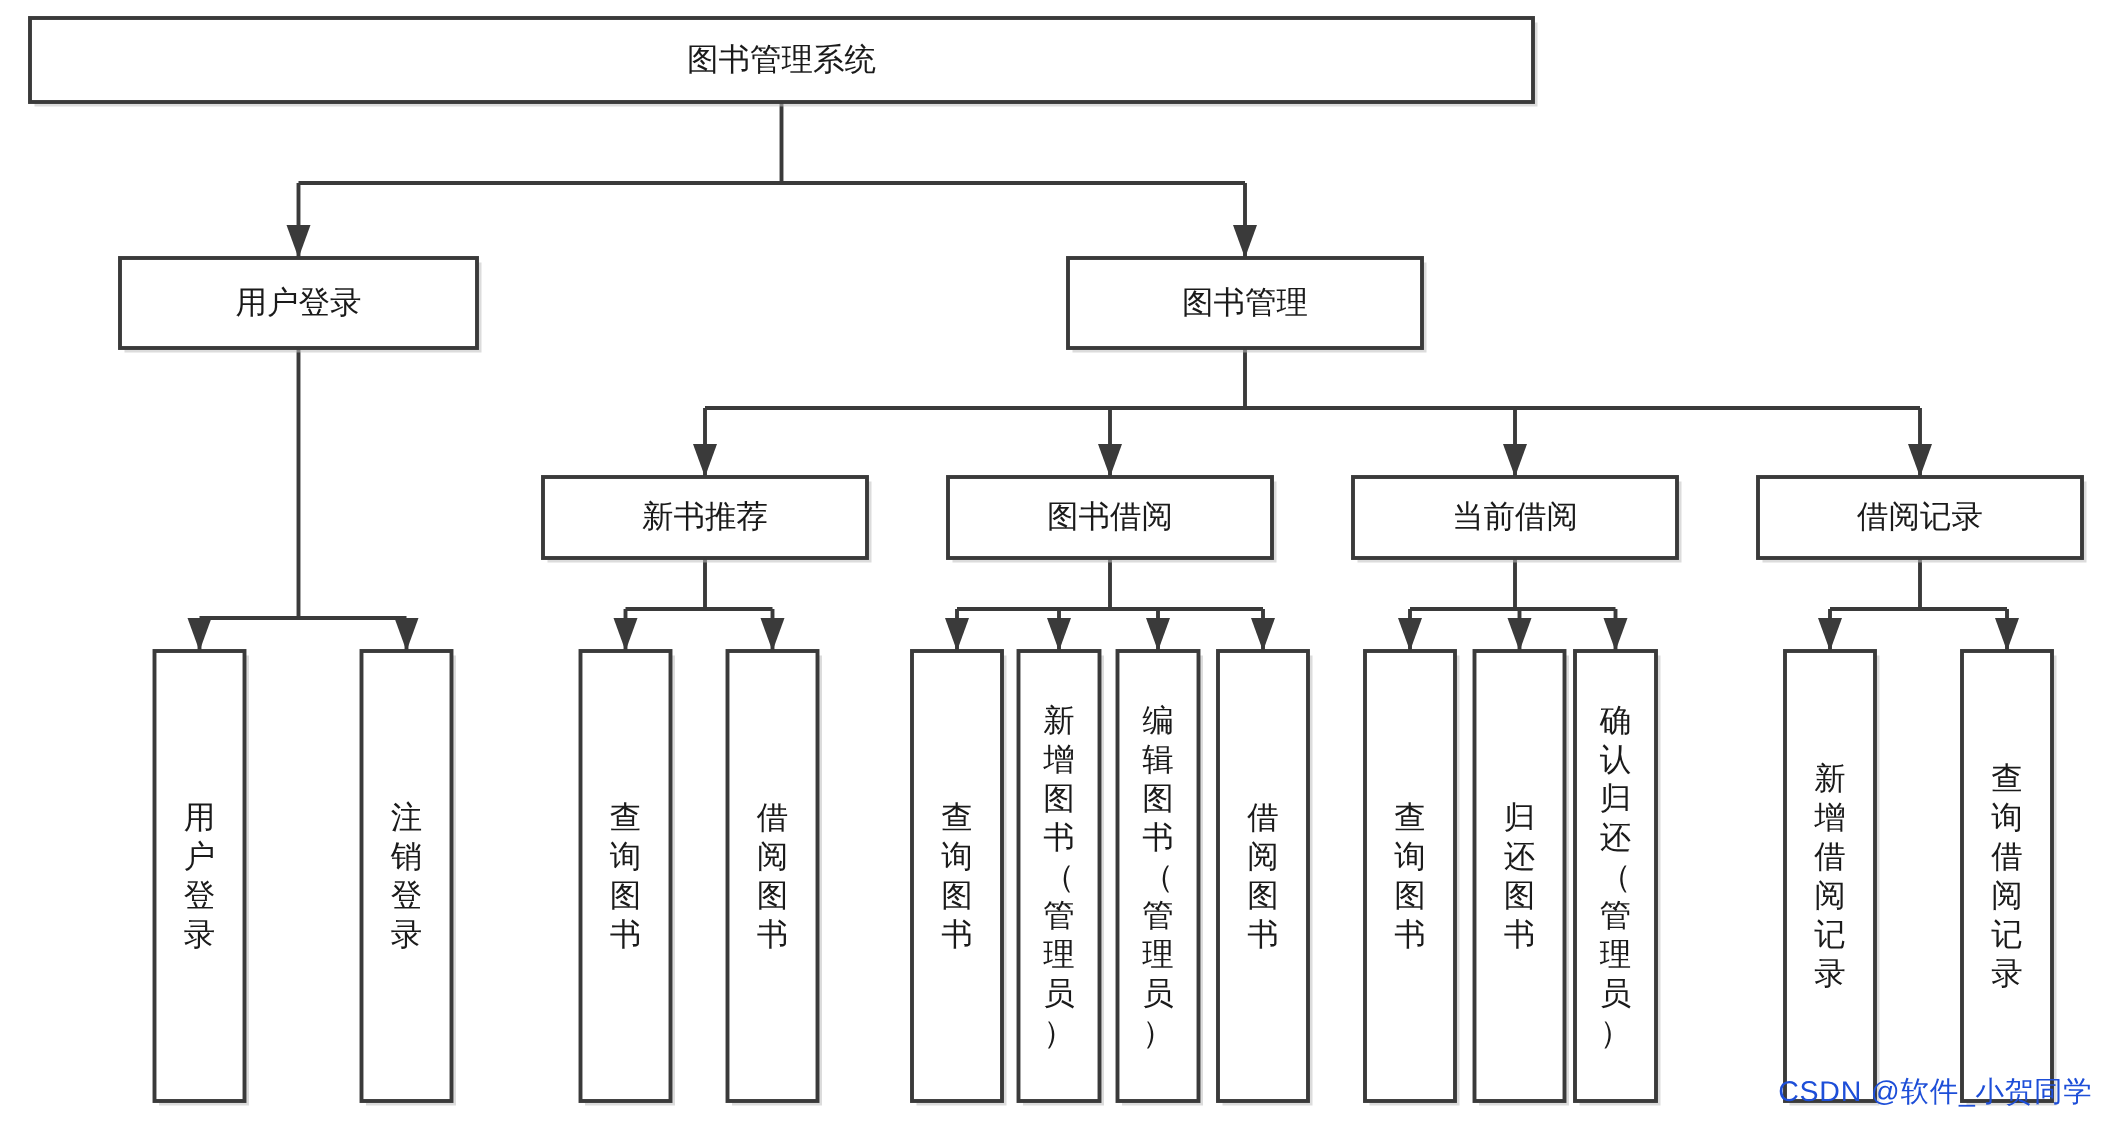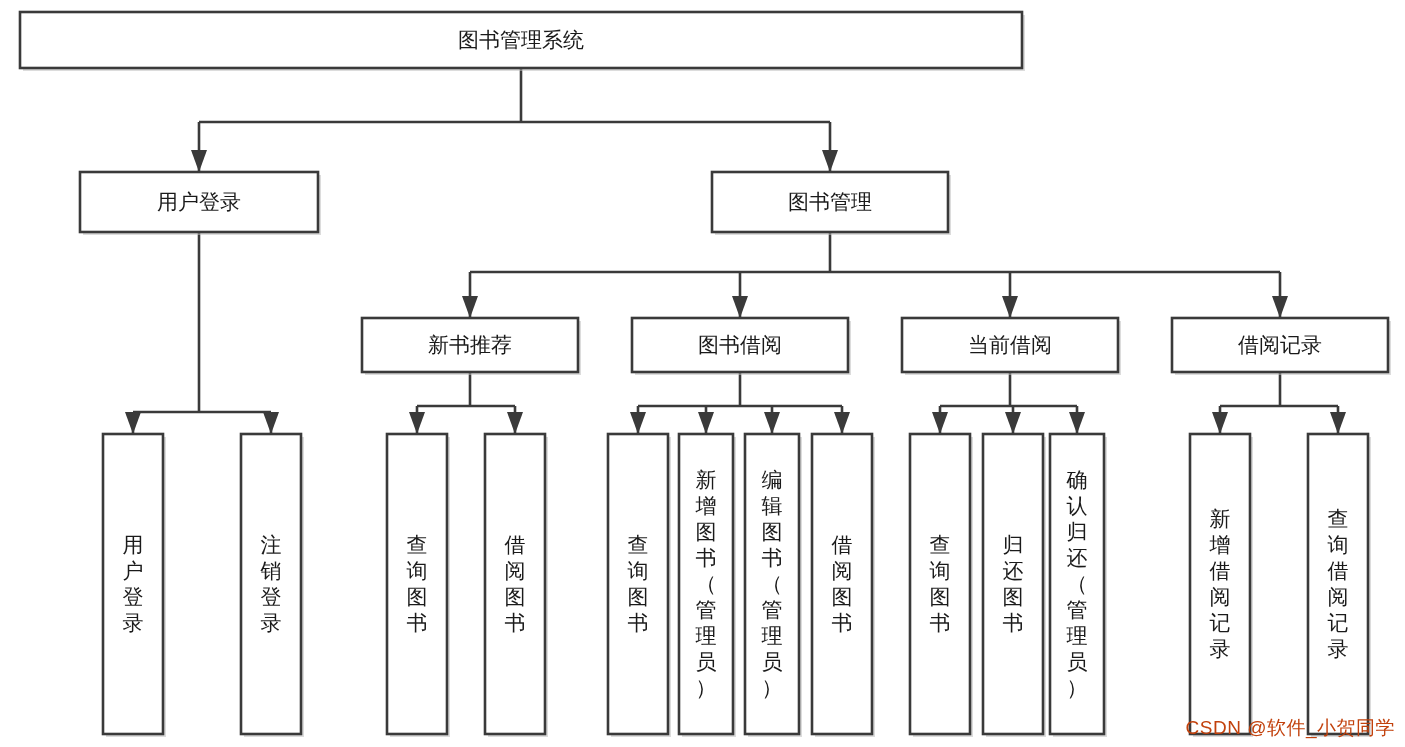--- a/index.html
+++ b/index.html
@@ -52,21 +52,21 @@
   .edge-arrow {
     fill: #3a3a3a;
     stroke: none;
   }
   .watermark {
     position: absolute;
     right: 10px;
     bottom: 6px;
     font-family: "Liberation Sans", sans-serif;
     font-size: 19px;
-    color: #c2410c;
+    color: #1d4ed8;
     letter-spacing: 0.5px;
     user-select: none;
     white-space: nowrap;
   }
 </style>
 </head>
 <body>
 
 <div id="chart-root">
   <svg id="chart-svg" width="1405" height="747" viewBox="0 0 1405 747" xmlns="http://www.w3.org/2000/svg">

